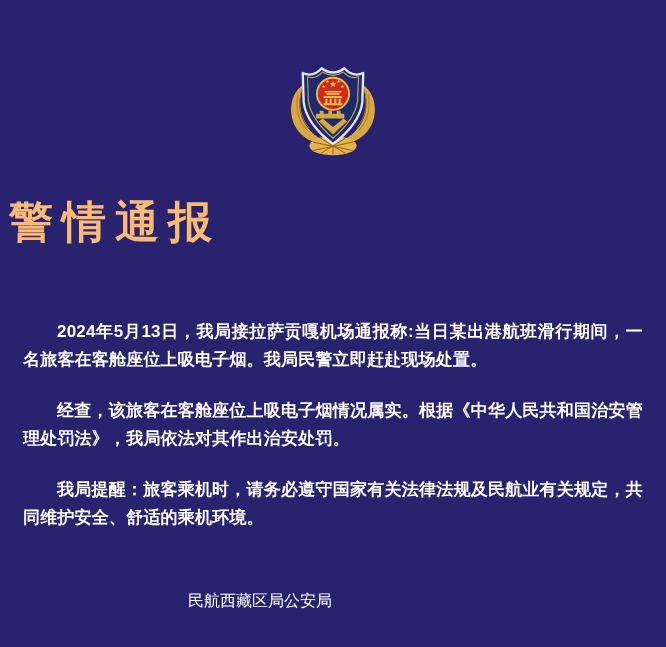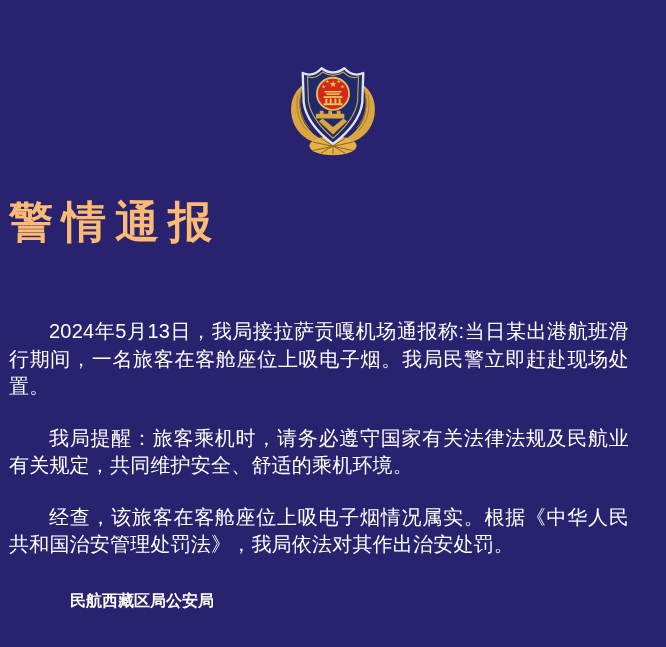--- a/index.html
+++ b/index.html
@@ -34,41 +34,41 @@
     font-size: 44px;
     line-height: 52px;
     font-weight: bold;
     letter-spacing: 9px;
     text-indent: 9px; 
     color: #fdba74;
   }
   .notice-body {
     position: absolute;
     top: 318px;
-    left: 9px;
+    left: 23px;
     width: 620px;
-    font-size: 20px;
+    font-size: 17px;
     line-height: 27.5px;
-    font-weight: normal;
+    font-weight: bold;
     letter-spacing: 0.2px;
     text-align: justify;
   }
   .notice-body p {
     margin: 0 0 24px 0;
     text-indent: 2em;
   }
   .signature-block {
     position: absolute;
     top: 588px;
     left: 70px;
     width: 262px;
-    text-align: left;
+    text-align: right;
     font-size: 16px;
     line-height: 26px;
-    font-weight: bold;
+    font-weight: normal;
   }
   .signature-block div {
     white-space: nowrap;
   }
 </style>
 </head>
 <body>
 
 <div class="page">
 
@@ -121,21 +121,21 @@
 
       <path d="M37 62 h4 v-3 h4 v3 h5 v-3 h4 v3 h5 v-3 h4 v3 h4 v5 H37 Z" fill="#D9A742"></path>
       <path d="M40 70 L55 84 L70 70 L66 67 L55 76 L44 67 Z" fill="#D9A742"></path>
     </svg>
   </div>
 
   <h1 class="notice-title">警情通报</h1>
 
   <div class="notice-body">
     <p>2024年5月13日，我局接拉萨贡嘎机场通报称:当日某出港航班滑行期间，一名旅客在客舱座位上吸电子烟。我局民警立即赶赴现场处置。</p>
+    <p>经查，该旅客在客舱座位上吸电子烟情况属实。根据《中华人民共和国治安管理处罚法》，我局依法对其作出治安处罚。</p>
     <p>我局提醒：旅客乘机时，请务必遵守国家有关法律法规及民航业有关规定，共同维护安全、舒适的乘机环境。</p>
-    <p>经查，该旅客在客舱座位上吸电子烟情况属实。根据《中华人民共和国治安管理处罚法》，我局依法对其作出治安处罚。</p>
   </div>
 
   <div class="signature-block">
     <div>民航西藏区局公安局</div>
   </div>
 
 </div>
 
 </body></html>

